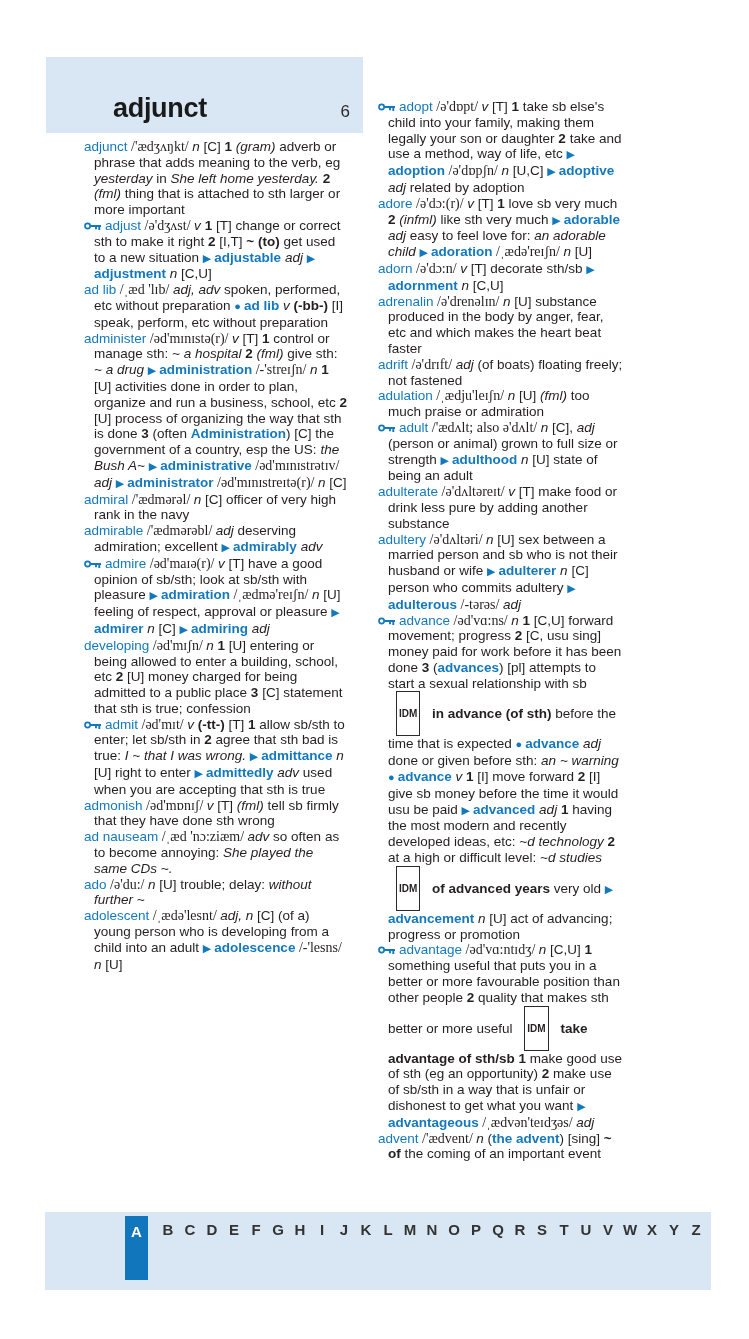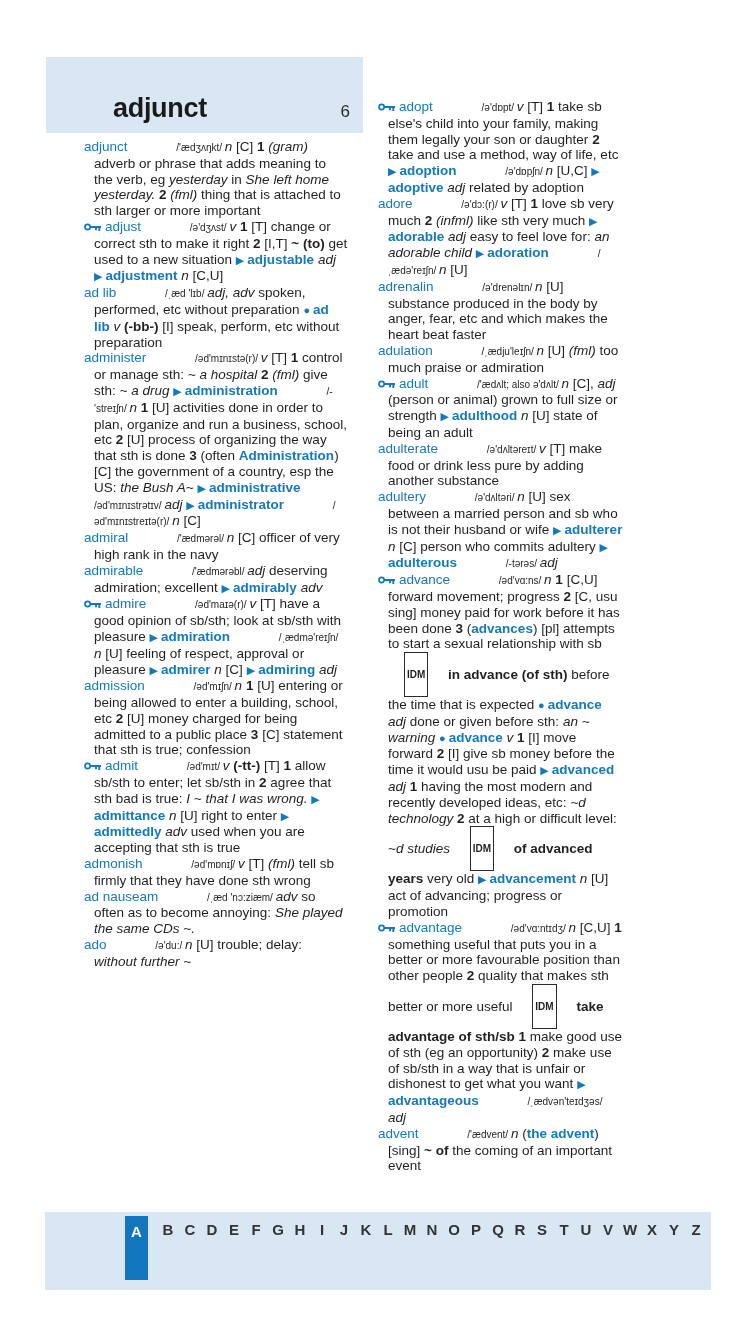--- a/index.html
+++ b/index.html
@@ -29,29 +29,29 @@
     position:absolute;
     overflow:hidden;
   }
   .col-1 { left:84px; top:139px; width:264px; height:1071px; }
   .col-2 { left:378px; top:99px;  width:245px; height:1111px; }
   .entry {
     margin:0; padding-left:10px; text-indent:-10px;
     font-size:13.5px; line-height:15.8px;
   }
   .hw   { color:#1479bc; font-weight:normal; }
-  .pr   { font-family:Liberation Sans, sans-serif; font-size:10px;margin-left:46px; }
+  .pr   { font-family:Liberation Serif, serif; font-size:14px; }
   .it   { font-style:italic; }
   .bd   { font-weight:bold; }
   .blue { color:#1479bc; font-weight:bold; }
   .arrow, .bullet { color:#1479bc; font-size:11px; }
   .idm  {
     display:inline-block; text-indent:0;
     font-weight:bold; font-size:10px; line-height:11px;
-    border:1.3px solid #2a2a2a; padding:16px 2px; margin:0 16px;
+    border:1.3px solid #2a2a2a; padding:16px 2px; margin:0 8px;
     vertical-align:1px;
   }
   .key-icon { margin-right:3px; vertical-align:-1px; }
   .alpha-bar {
     position:absolute; left:45px; top:1212px;
     width:666px; height:78px;
     background:#d8e7f3;
   }
   .a-tab {
     position:absolute; left:80px; top:4px;
@@ -84,36 +84,39 @@
         <path d="M6.4 5 H17 M12 5 v3.2 M15.3 5 v4" stroke="#1479bc" stroke-width="1.9" fill="none"></path>
       </svg><span class="hw">adjust</span><span class="pr"> /ə'dʒʌst/ </span><span class="it">v </span><span class="bd">1</span><span> [T] change or correct sth to make it right </span><span class="bd">2</span><span> [I,T] </span><span class="bd">~ (to)</span><span> get used to a new situation </span><span class="arrow">▶ </span><span class="blue">adjustable</span><span class="it"> adj </span><span class="arrow">▶ </span><span class="blue">adjustment</span><span class="it"> n</span><span> [C,U]</span></p>
     <p class="entry"><span class="hw">ad lib</span><span class="pr"> /ˌæd 'lɪb/ </span><span class="it">adj, adv</span><span> spoken, performed, etc without preparation </span><span class="bullet">● </span><span class="blue">ad lib</span><span class="it"> v</span><span> </span><span class="bd">(-bb-)</span><span> [I] speak, perform, etc without preparation</span></p>
     <p class="entry"><span class="hw">administer</span><span class="pr"> /əd'mɪnɪstə(r)/ </span><span class="it">v</span><span> [T] </span><span class="bd">1</span><span> control or manage sth: </span><span class="it">~ a hospital</span><span> </span><span class="bd">2</span><span class="it"> (fml)</span><span> give sth: </span><span class="it">~ a drug</span><span> </span><span class="arrow">▶ </span><span class="blue">administration</span><span class="pr"> /-'streɪʃn/ </span><span class="it">n </span><span class="bd">1</span><span> [U] activities done in order to plan, organize and run a business, school, etc </span><span class="bd">2</span><span> [U] process of organizing the way that sth is done </span><span class="bd">3</span><span> (often </span><span class="blue">Administration</span><span>) [C] the government of a country, esp the US: </span><span class="it">the Bush A~</span><span> </span><span class="arrow">▶ </span><span class="blue">administrative</span><span class="pr"> /əd'mɪnɪstrətɪv/ </span><span class="it">adj </span><span class="arrow">▶ </span><span class="blue">administrator</span><span class="pr"> /əd'mɪnɪstreɪtə(r)/ </span><span class="it">n</span><span> [C]</span></p>
     <p class="entry"><span class="hw">admiral</span><span class="pr"> /'ædmərəl/ </span><span class="it">n</span><span> [C] officer of very high rank in the navy</span></p>
     <p class="entry"><span class="hw">admirable</span><span class="pr"> /'ædmərəbl/ </span><span class="it">adj</span><span> deserving admiration; excellent </span><span class="arrow">▶ </span><span class="blue">admirably</span><span class="it"> adv</span></p>
     <p class="entry"><svg class="key-icon" width="18" height="10" viewBox="0 0 18 10">
         <circle cx="3.6" cy="5" r="2.6" fill="none" stroke="#1479bc" stroke-width="1.7"></circle>
         <path d="M6.4 5 H17 M12 5 v3.2 M15.3 5 v4" stroke="#1479bc" stroke-width="1.9" fill="none"></path>
       </svg><span class="hw">admire</span><span class="pr"> /əd'maɪə(r)/ </span><span class="it">v</span><span> [T] have a good opinion of sb/sth; look at sb/sth with pleasure </span><span class="arrow">▶ </span><span class="blue">admiration</span><span class="pr"> /ˌædmə'reɪʃn/ </span><span class="it">n</span><span> [U] feeling of respect, approval or pleasure </span><span class="arrow">▶ </span><span class="blue">admirer</span><span class="it"> n</span><span> [C] </span><span class="arrow">▶ </span><span class="blue">admiring</span><span class="it"> adj</span></p>
-    <p class="entry"><span class="hw">admission</span><span class="pr"> /əd'mɪʃn/ </span><span class="it">n </span><span class="bd">1</span><span> [U] entering or being allowed to enter a building, school, etc </span><span class="bd">2</span><span> [U] money charged for being admitted to a public place </span><span class="bd">3</span><span> [C] statement that sth is true; confession</span></p>
+    <p class="entry"><span class="hw">developing</span><span class="pr"> /əd'mɪʃn/ </span><span class="it">n </span><span class="bd">1</span><span> [U] entering or being allowed to enter a building, school, etc </span><span class="bd">2</span><span> [U] money charged for being admitted to a public place </span><span class="bd">3</span><span> [C] statement that sth is true; confession</span></p>
     <p class="entry"><svg class="key-icon" width="18" height="10" viewBox="0 0 18 10">
         <circle cx="3.6" cy="5" r="2.6" fill="none" stroke="#1479bc" stroke-width="1.7"></circle>
         <path d="M6.4 5 H17 M12 5 v3.2 M15.3 5 v4" stroke="#1479bc" stroke-width="1.9" fill="none"></path>
       </svg><span class="hw">admit</span><span class="pr"> /əd'mɪt/ </span><span class="it">v</span><span> </span><span class="bd">(-tt-)</span><span> [T] </span><span class="bd">1</span><span> allow sb/sth to enter; let sb/sth in </span><span class="bd">2</span><span> agree that sth bad is true: </span><span class="it">I ~ that I was wrong.</span><span> </span><span class="arrow">▶ </span><span class="blue">admittance</span><span class="it"> n</span><span> [U] right to enter </span><span class="arrow">▶ </span><span class="blue">admittedly</span><span class="it"> adv</span><span> used when you are accepting that sth is true</span></p>
     <p class="entry"><span class="hw">admonish</span><span class="pr"> /əd'mɒnɪʃ/ </span><span class="it">v</span><span> [T] </span><span class="it">(fml)</span><span> tell sb firmly that they have done sth wrong</span></p>
     <p class="entry"><span class="hw">ad nauseam</span><span class="pr"> /ˌæd 'nɔ:ziæm/ </span><span class="it">adv</span><span> so often as to become annoying: </span><span class="it">She played the same CDs ~.</span></p>
     <p class="entry"><span class="hw">ado</span><span class="pr"> /ə'du:/ </span><span class="it">n</span><span> [U] trouble; delay: </span><span class="it">without further ~</span></p>
+    <p class="entry"><span class="hw">adolescent</span><span class="pr"> /ˌædə'lesnt/ </span><span class="it">adj, n</span><span> [C] (of a) young person who is developing from a child into an adult </span><span class="arrow">▶ </span><span class="blue">adolescence</span><span class="pr"> /-'lesns/ </span><span class="it">n</span><span> [U]</span></p>
   </div>
 <div class="col col-2">
     <p class="entry"><svg class="key-icon" width="18" height="10" viewBox="0 0 18 10">
         <circle cx="3.6" cy="5" r="2.6" fill="none" stroke="#1479bc" stroke-width="1.7"></circle>
         <path d="M6.4 5 H17 M12 5 v3.2 M15.3 5 v4" stroke="#1479bc" stroke-width="1.9" fill="none"></path>
       </svg><span class="hw">adopt</span><span class="pr"> /ə'dɒpt/ </span><span class="it">v</span><span> [T] </span><span class="bd">1</span><span> take sb else's child into your family, making them legally your son or daughter </span><span class="bd">2</span><span> take and use a method, way of life, etc </span><span class="arrow">▶ </span><span class="blue">adoption</span><span class="pr"> /ə'dɒpʃn/ </span><span class="it">n</span><span> [U,C] </span><span class="arrow">▶ </span><span class="blue">adoptive</span><span class="it"> adj</span><span> related by adoption</span></p>
     <p class="entry"><span class="hw">adore</span><span class="pr"> /ə'dɔ:(r)/ </span><span class="it">v</span><span> [T] </span><span class="bd">1</span><span> love sb very much </span><span class="bd">2</span><span class="it"> (infml)</span><span> like sth very much </span><span class="arrow">▶ </span><span class="blue">adorable</span><span class="it"> adj</span><span> easy to feel love for: </span><span class="it">an adorable child</span><span> </span><span class="arrow">▶ </span><span class="blue">adoration</span><span class="pr"> /ˌædə'reɪʃn/ </span><span class="it">n</span><span> [U]</span></p>
+    <p class="entry"><span class="hw">adorn</span><span class="pr"> /ə'dɔ:n/ </span><span class="it">v</span><span> [T] decorate sth/sb </span><span class="arrow">▶ </span><span class="blue">adornment</span><span class="it"> n</span><span> [C,U]</span></p>
     <p class="entry"><span class="hw">adrenalin</span><span class="pr"> /ə'drenəlɪn/ </span><span class="it">n</span><span> [U] substance produced in the body by anger, fear, etc and which makes the heart beat faster</span></p>
+    <p class="entry"><span class="hw">adrift</span><span class="pr"> /ə'drɪft/ </span><span class="it">adj</span><span> (of boats) floating freely; not fastened</span></p>
     <p class="entry"><span class="hw">adulation</span><span class="pr"> /ˌædju'leɪʃn/ </span><span class="it">n</span><span> [U] </span><span class="it">(fml)</span><span> too much praise or admiration</span></p>
     <p class="entry"><svg class="key-icon" width="18" height="10" viewBox="0 0 18 10">
         <circle cx="3.6" cy="5" r="2.6" fill="none" stroke="#1479bc" stroke-width="1.7"></circle>
         <path d="M6.4 5 H17 M12 5 v3.2 M15.3 5 v4" stroke="#1479bc" stroke-width="1.9" fill="none"></path>
       </svg><span class="hw">adult</span><span class="pr"> /'ædʌlt; also ə'dʌlt/ </span><span class="it">n</span><span> [C], </span><span class="it">adj</span><span> (person or animal) grown to full size or strength </span><span class="arrow">▶ </span><span class="blue">adulthood</span><span class="it"> n</span><span> [U] state of being an adult</span></p>
     <p class="entry"><span class="hw">adulterate</span><span class="pr"> /ə'dʌltəreɪt/ </span><span class="it">v</span><span> [T] make food or drink less pure by adding another substance</span></p>
     <p class="entry"><span class="hw">adultery</span><span class="pr"> /ə'dʌltəri/ </span><span class="it">n</span><span> [U] sex between a married person and sb who is not their husband or wife </span><span class="arrow">▶ </span><span class="blue">adulterer</span><span class="it"> n</span><span> [C] person who commits adultery </span><span class="arrow">▶ </span><span class="blue">adulterous</span><span class="pr"> /-tərəs/ </span><span class="it">adj</span></p>
     <p class="entry"><svg class="key-icon" width="18" height="10" viewBox="0 0 18 10">
         <circle cx="3.6" cy="5" r="2.6" fill="none" stroke="#1479bc" stroke-width="1.7"></circle>
         <path d="M6.4 5 H17 M12 5 v3.2 M15.3 5 v4" stroke="#1479bc" stroke-width="1.9" fill="none"></path>

